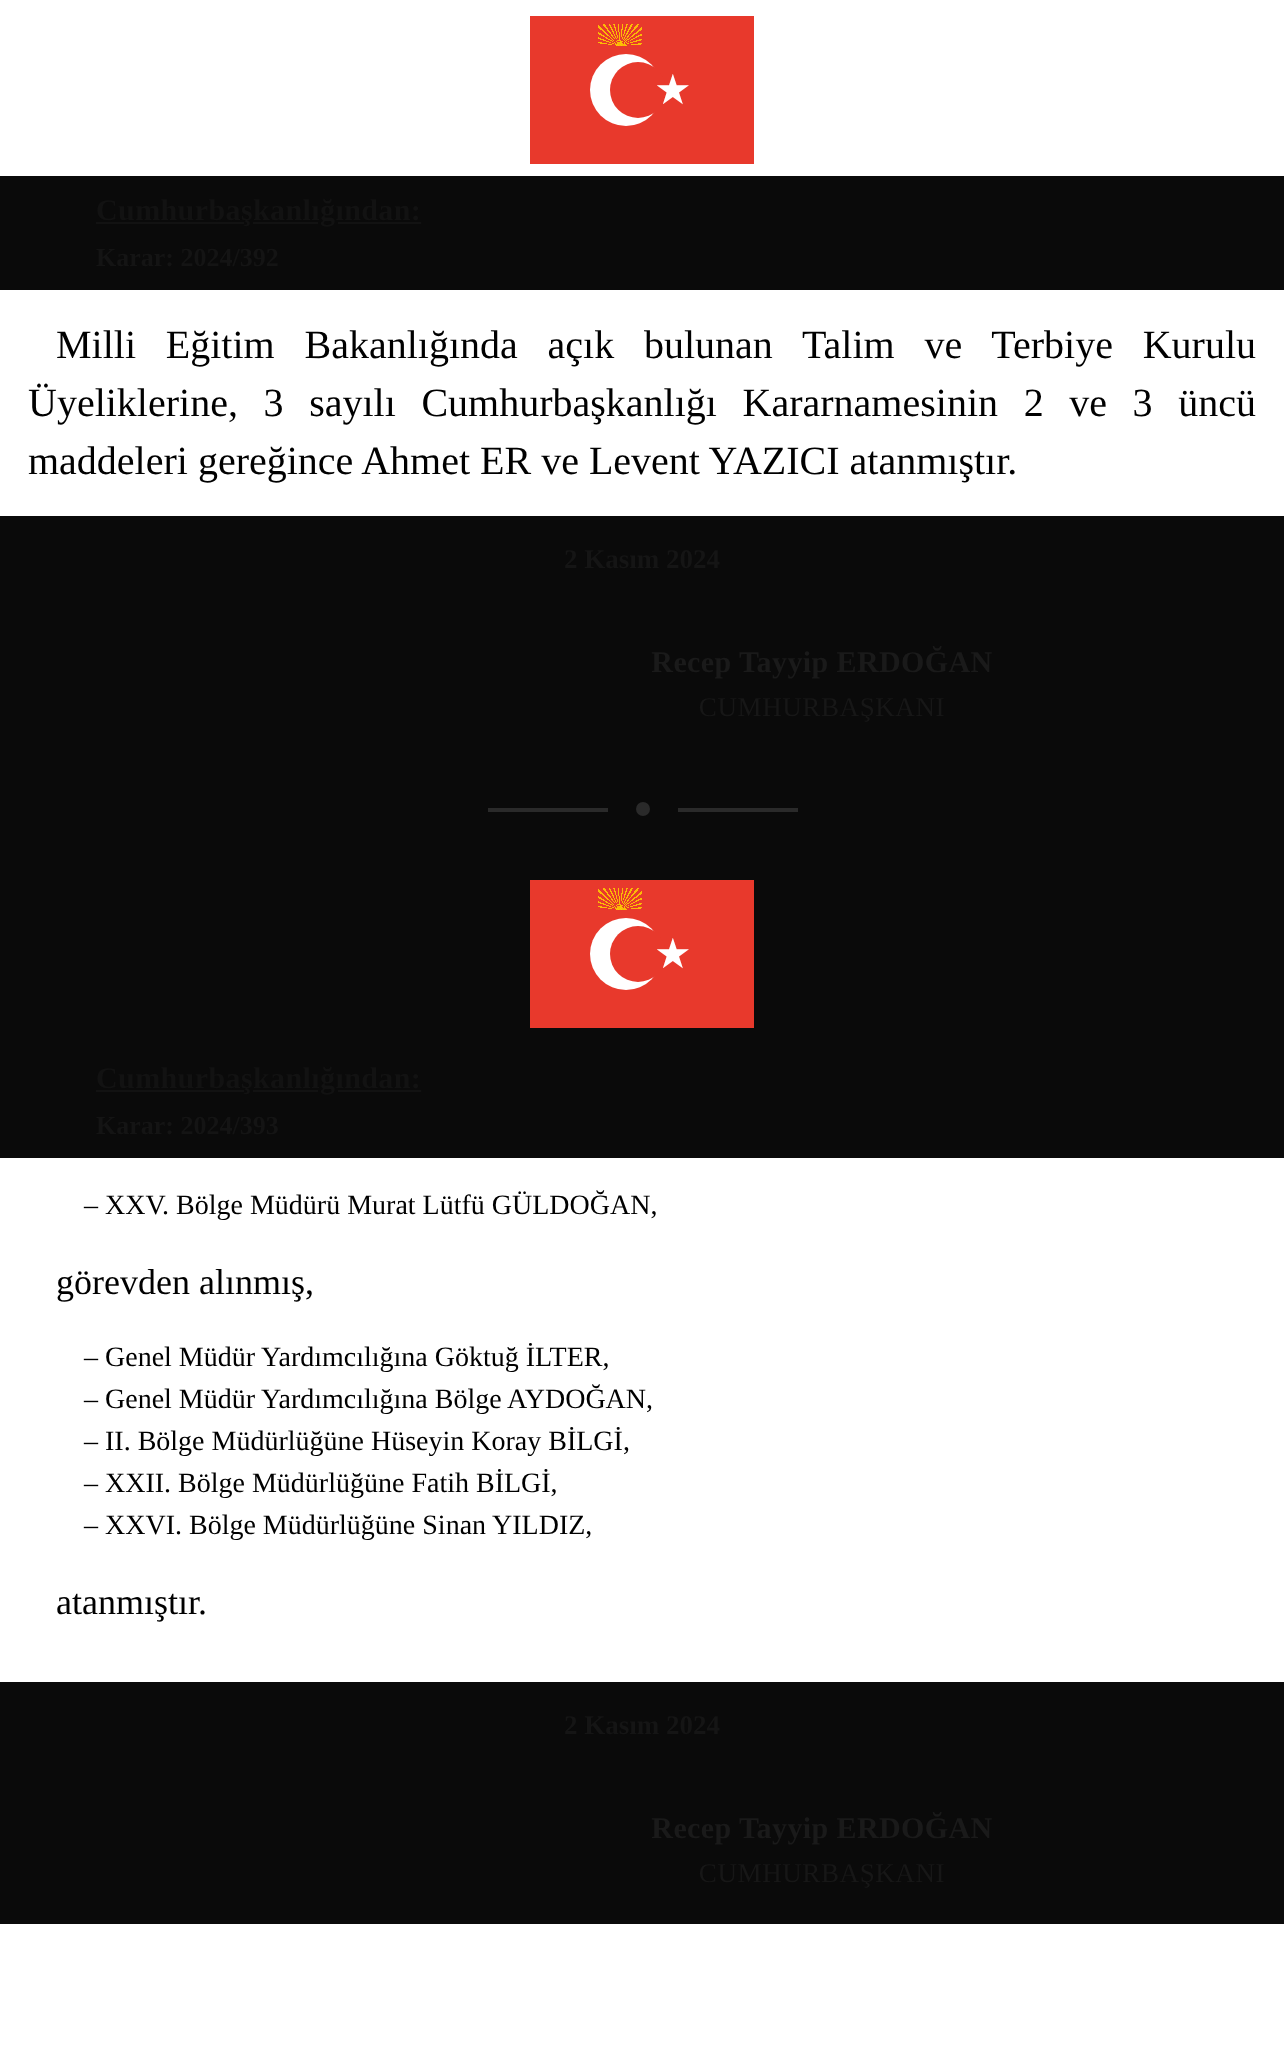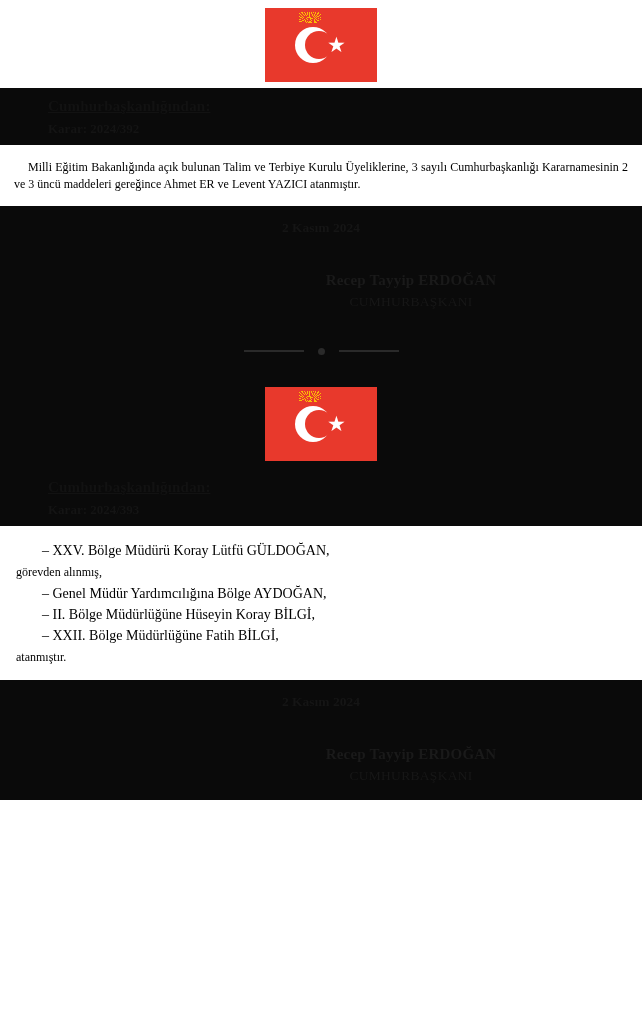--- a/index.html
+++ b/index.html
@@ -89,39 +89,39 @@
     font-size: 13px;
     color: #141414;
   }
 
   
   .body-block {
     background: #ffffff;
     padding: 14px 14px 12px 14px;
   }
   .body-para {
-    font-size: 12px;
+    font-size: 20px;
     line-height: 1.45;
     text-align: justify;
     text-justify: inter-word;
     margin: 0;
   }
   .body-para.indent {
     text-indent: 14px;
   }
   .list-line {
     font-size: 14px;
     line-height: 1.5;
     margin: 0;
     padding-left: 28px;
   }
   .flush-line {
-    font-size: 12px;
+    font-size: 18px;
     line-height: 1.5;
-    margin: 2px;
+    margin: 14px;
   }
 
   
   .date-line {
     background: #0a0a0a;
     text-align: center;
     padding: 14px 0 10px 0;
     font-size: 13.5px;
     font-weight: bold;
     color: #151515;
@@ -229,25 +229,27 @@
       </div>
     </div>
   </div>
 
   <div class="header-block">
     <div class="dept">Cumhurbaşkanlığından:</div>
     <div class="karar">Karar: 2024/393</div>
   </div>
 
   <div class="body-block">
-    <p class="list-line">– XXV. Bölge Müdürü Koray Lütfü GÜLDOĞAN,</p>
+    <p class="list-line">– XXV. Bölge Müdürü Murat Lütfü GÜLDOĞAN,</p>
     <p class="flush-line">görevden alınmış,</p>
+    <p class="list-line">– Genel Müdür Yardımcılığına Göktuğ İLTER,</p>
     <p class="list-line">– Genel Müdür Yardımcılığına Bölge AYDOĞAN,</p>
     <p class="list-line">– II. Bölge Müdürlüğüne Hüseyin Koray BİLGİ,</p>
     <p class="list-line">– XXII. Bölge Müdürlüğüne Fatih BİLGİ,</p>
+    <p class="list-line">– XXVI. Bölge Müdürlüğüne Sinan YILDIZ,</p>
     <p class="flush-line">atanmıştır.</p>
   </div>
 
   <div class="date-line">2 Kasım 2024</div>
 
   <div class="sig-wrap">
     <div class="sig-inner">
       <div class="sig-name">Recep Tayyip ERDOĞAN</div>
       <div class="sig-title">CUMHURBAŞKANI</div>
     </div>

